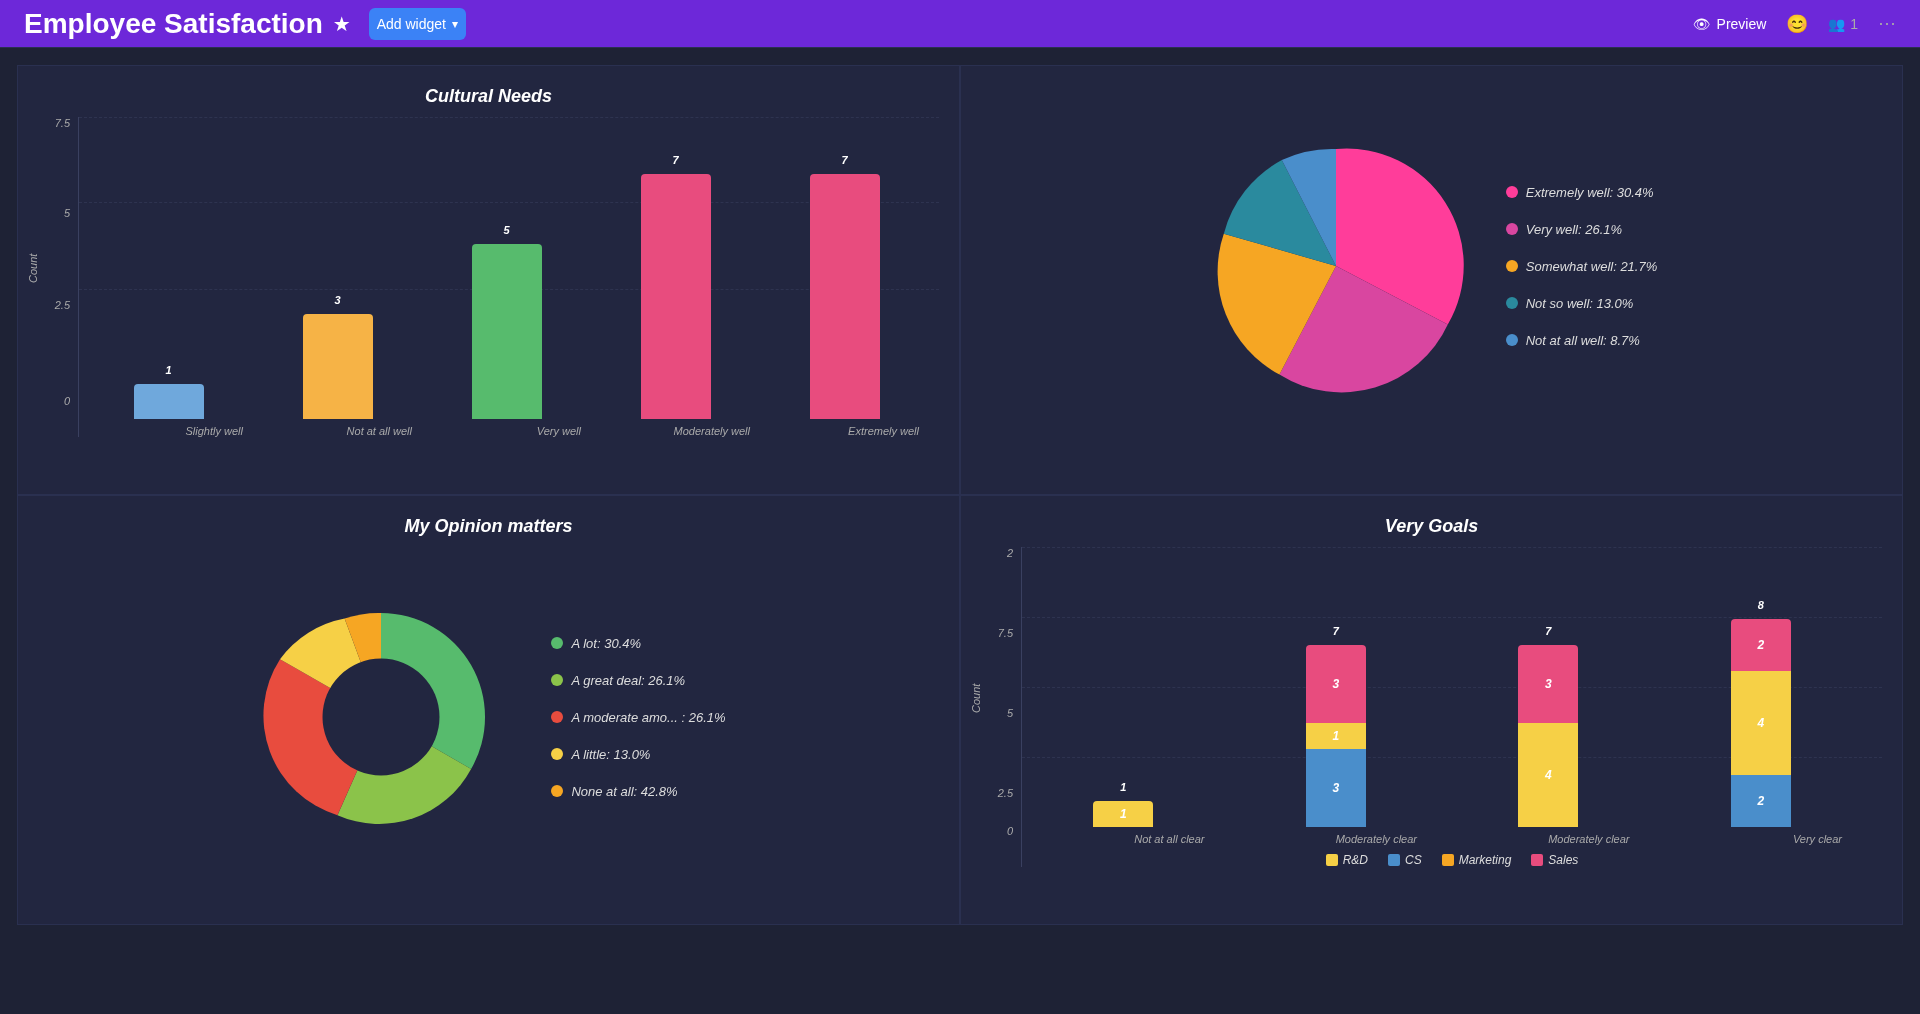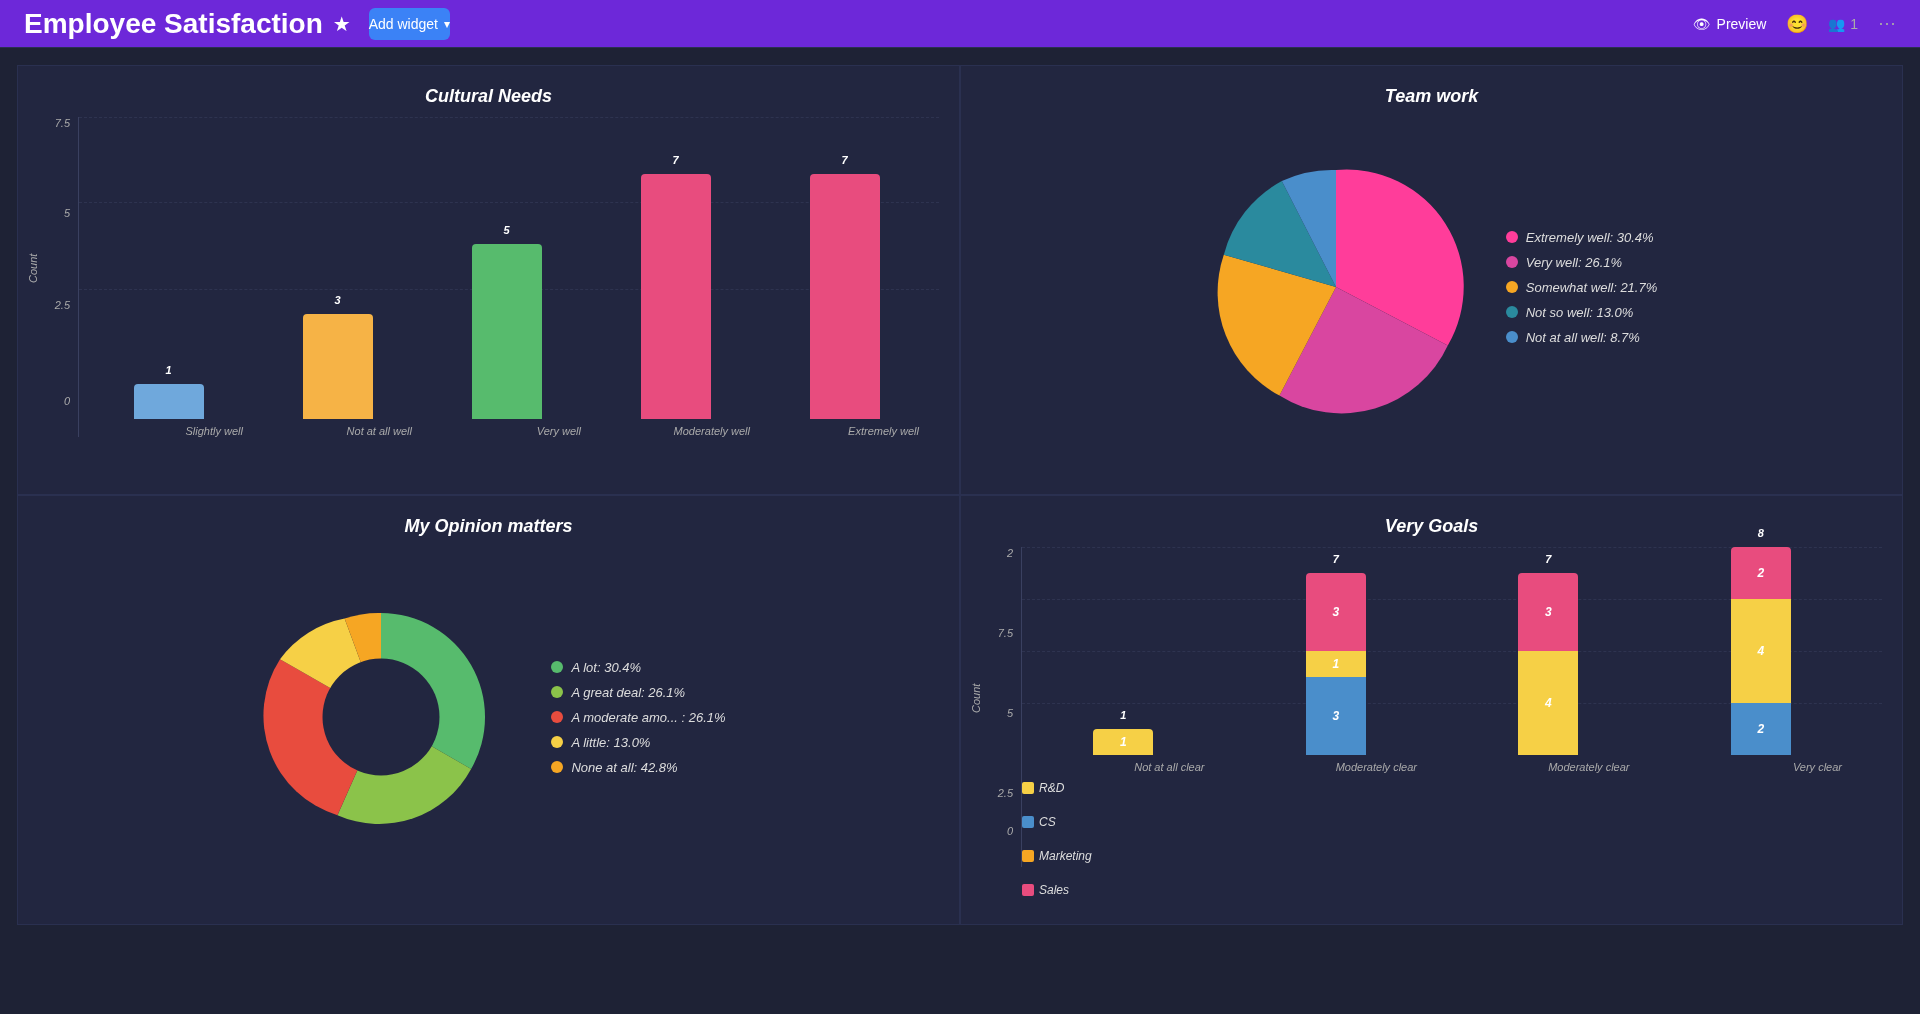--- a/index.html
+++ b/index.html
@@ -29,21 +29,21 @@
     .header-star {
       color: #fff;
       font-size: 20px;
       margin-right: 18px;
     }
     .add-widget-btn {
       background: #3b82f6;
       color: #fff;
       border: none;
       border-radius: 6px;
-      padding: 8px 0;
+      padding: 8px 8px;
       font-size: 14px;
       cursor: pointer;
       display: flex;
       align-items: center;
       gap: 6px;
     }
     .add-widget-btn::after {
       content: '▾';
       font-size: 12px;
     }
@@ -147,21 +147,21 @@
       margin-top: 10px;
     }
     .pie-svg {
       width: 260px;
       height: 260px;
       flex-shrink: 0;
     }
     .legend {
       display: flex;
       flex-direction: column;
-      gap: 10px;
+      gap: 22px;
       text-align: right;
     }
     .legend-item {
       display: flex;
       align-items: center;
       gap: 8px;
       font-size: 13px;
       color: #ddd;
     }
     .legend-dot {
@@ -219,21 +219,20 @@
       color: #fff;
       font-weight: 600;
     }
 
     
     .chart-legend-row {
       display: flex;
       justify-content: center;
       gap: 20px;
       margin-top: 8px;
-      flex-direction: column;
     }
     .chart-legend-item {
       display: flex;
       align-items: center;
       gap: 5px;
       font-size: 12px;
       color: #ddd;
     }
     .legend-square {
       width: 12px;
@@ -311,21 +310,20 @@
           <div class="x-label">Not at all well</div>
           <div class="x-label">Very well</div>
           <div class="x-label">Moderately well</div>
           <div class="x-label">Extremely well</div>
         </div>
       </div>
     </div>
   </div>
 
   <div class="widget">
-    <div class="widget-title">Team work</div>
     <div class="pie-area">
       <svg class="pie-svg" viewBox="0 0 200 200">
 
         <path d="M100,100 L100,10 A90,90 0 0,1 185.98,145 Z" fill="#ff3d9a"></path>
 
         <path d="M100,100 L185.98,145 A90,90 0 0,1 56.5,183.5 Z" fill="#d946a0"></path>
 
         <path d="M100,100 L56.5,183.5 A90,90 0 0,1 13.7,75.2 Z" fill="#f6a623"></path>
 
         <path d="M100,100 L13.7,75.2 A90,90 0 0,1 58.3,18.5 Z" fill="#2a8a9e"></path>

